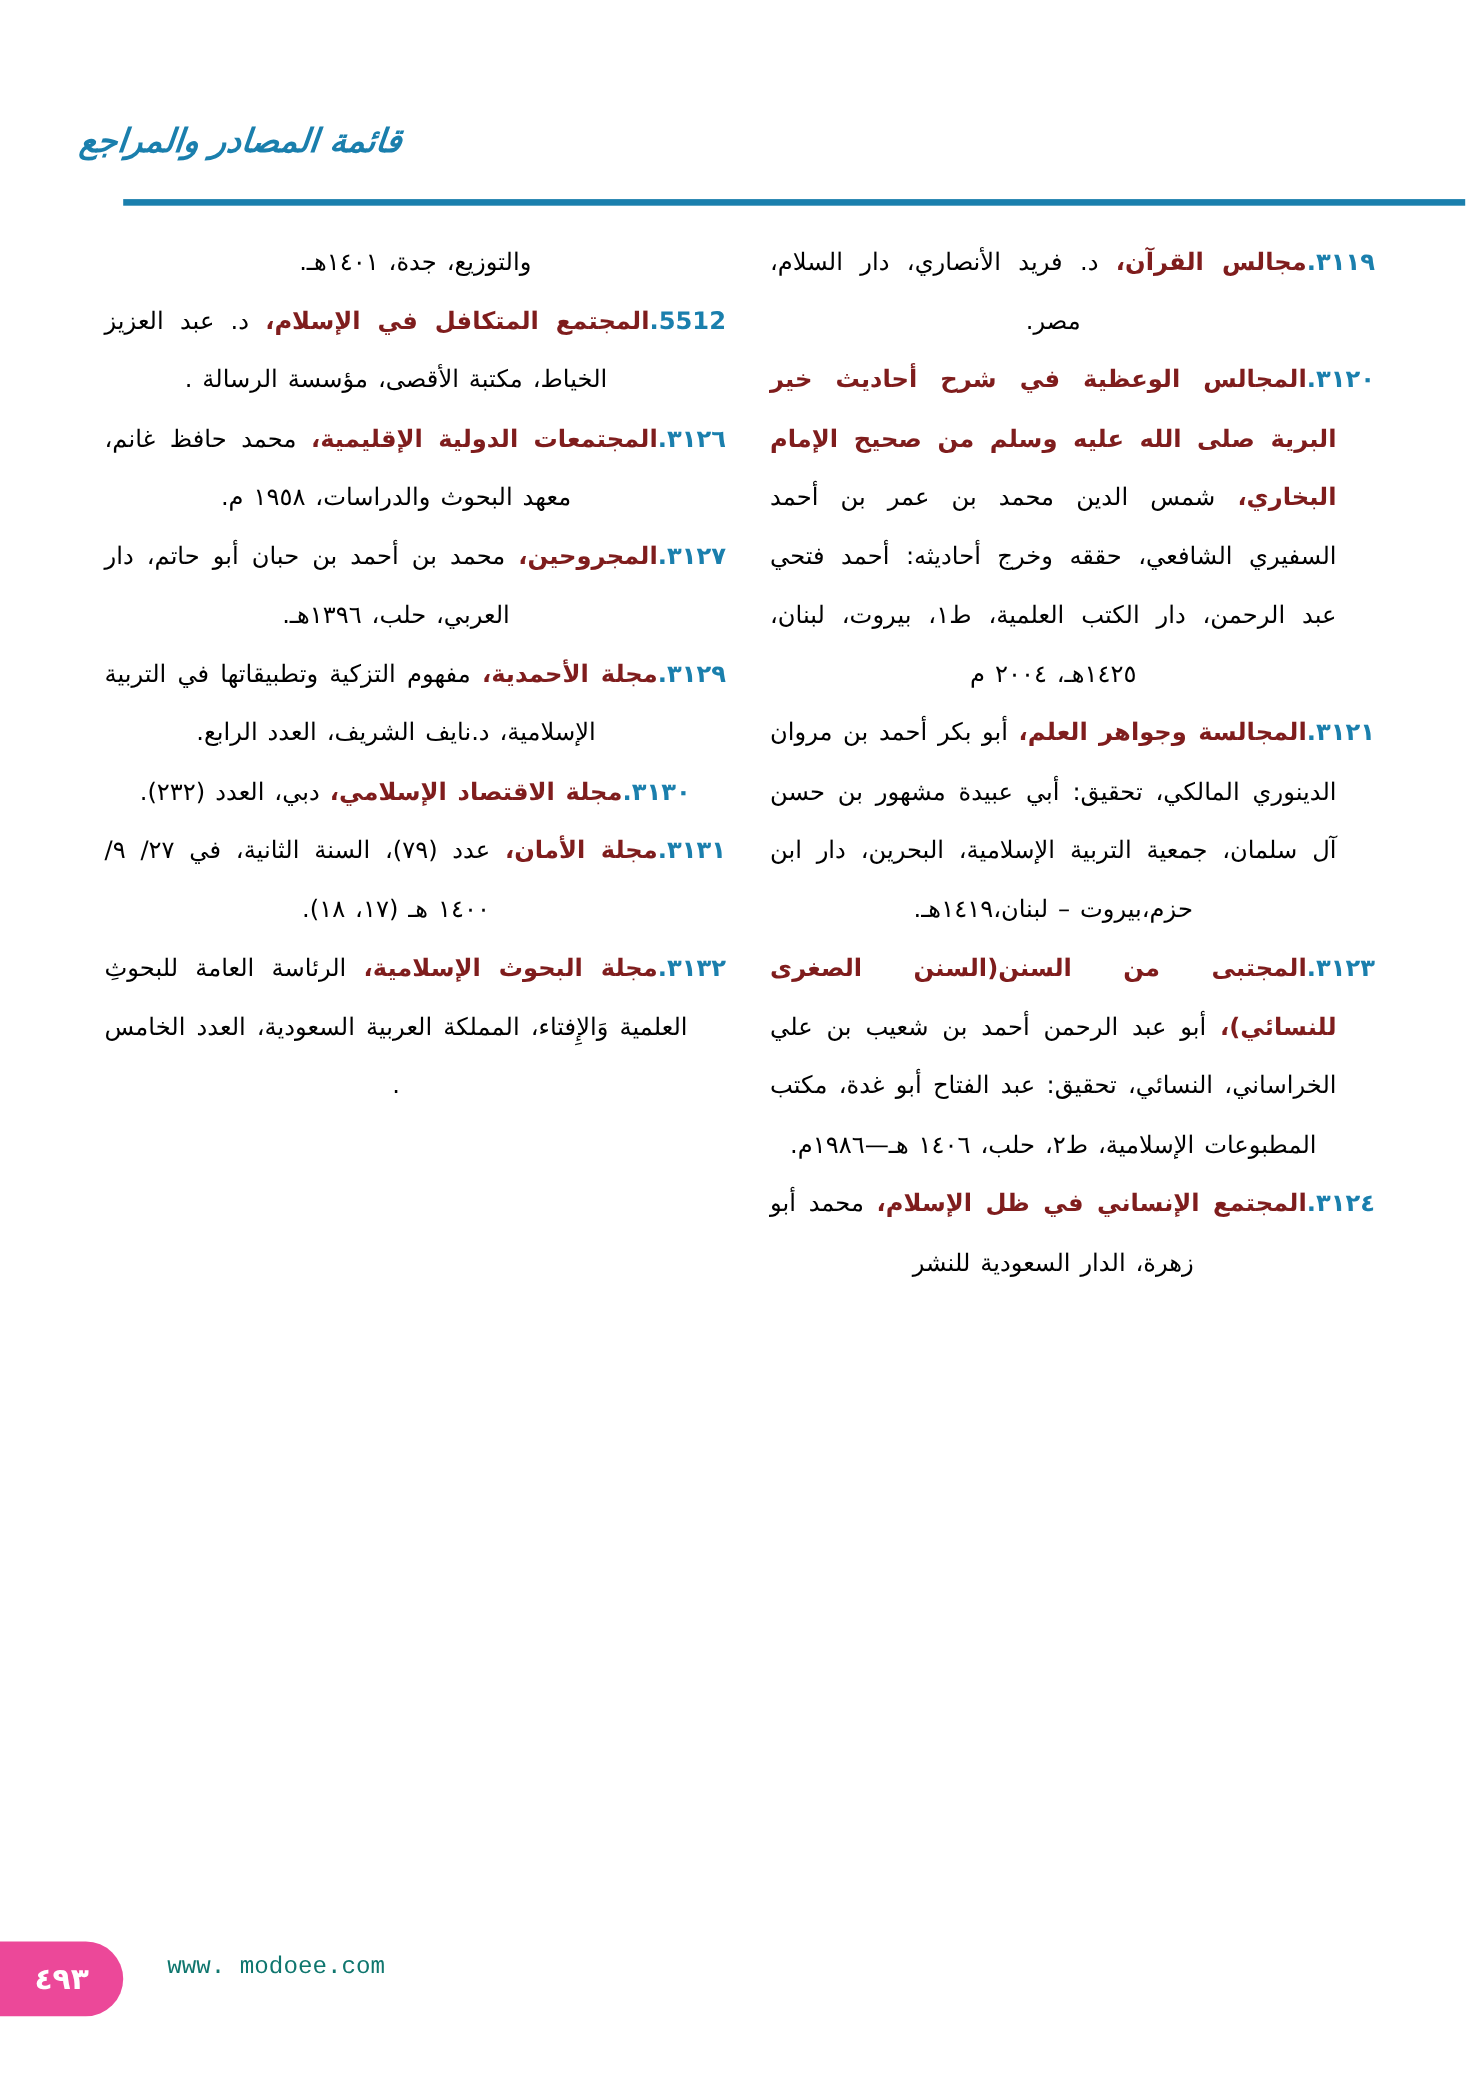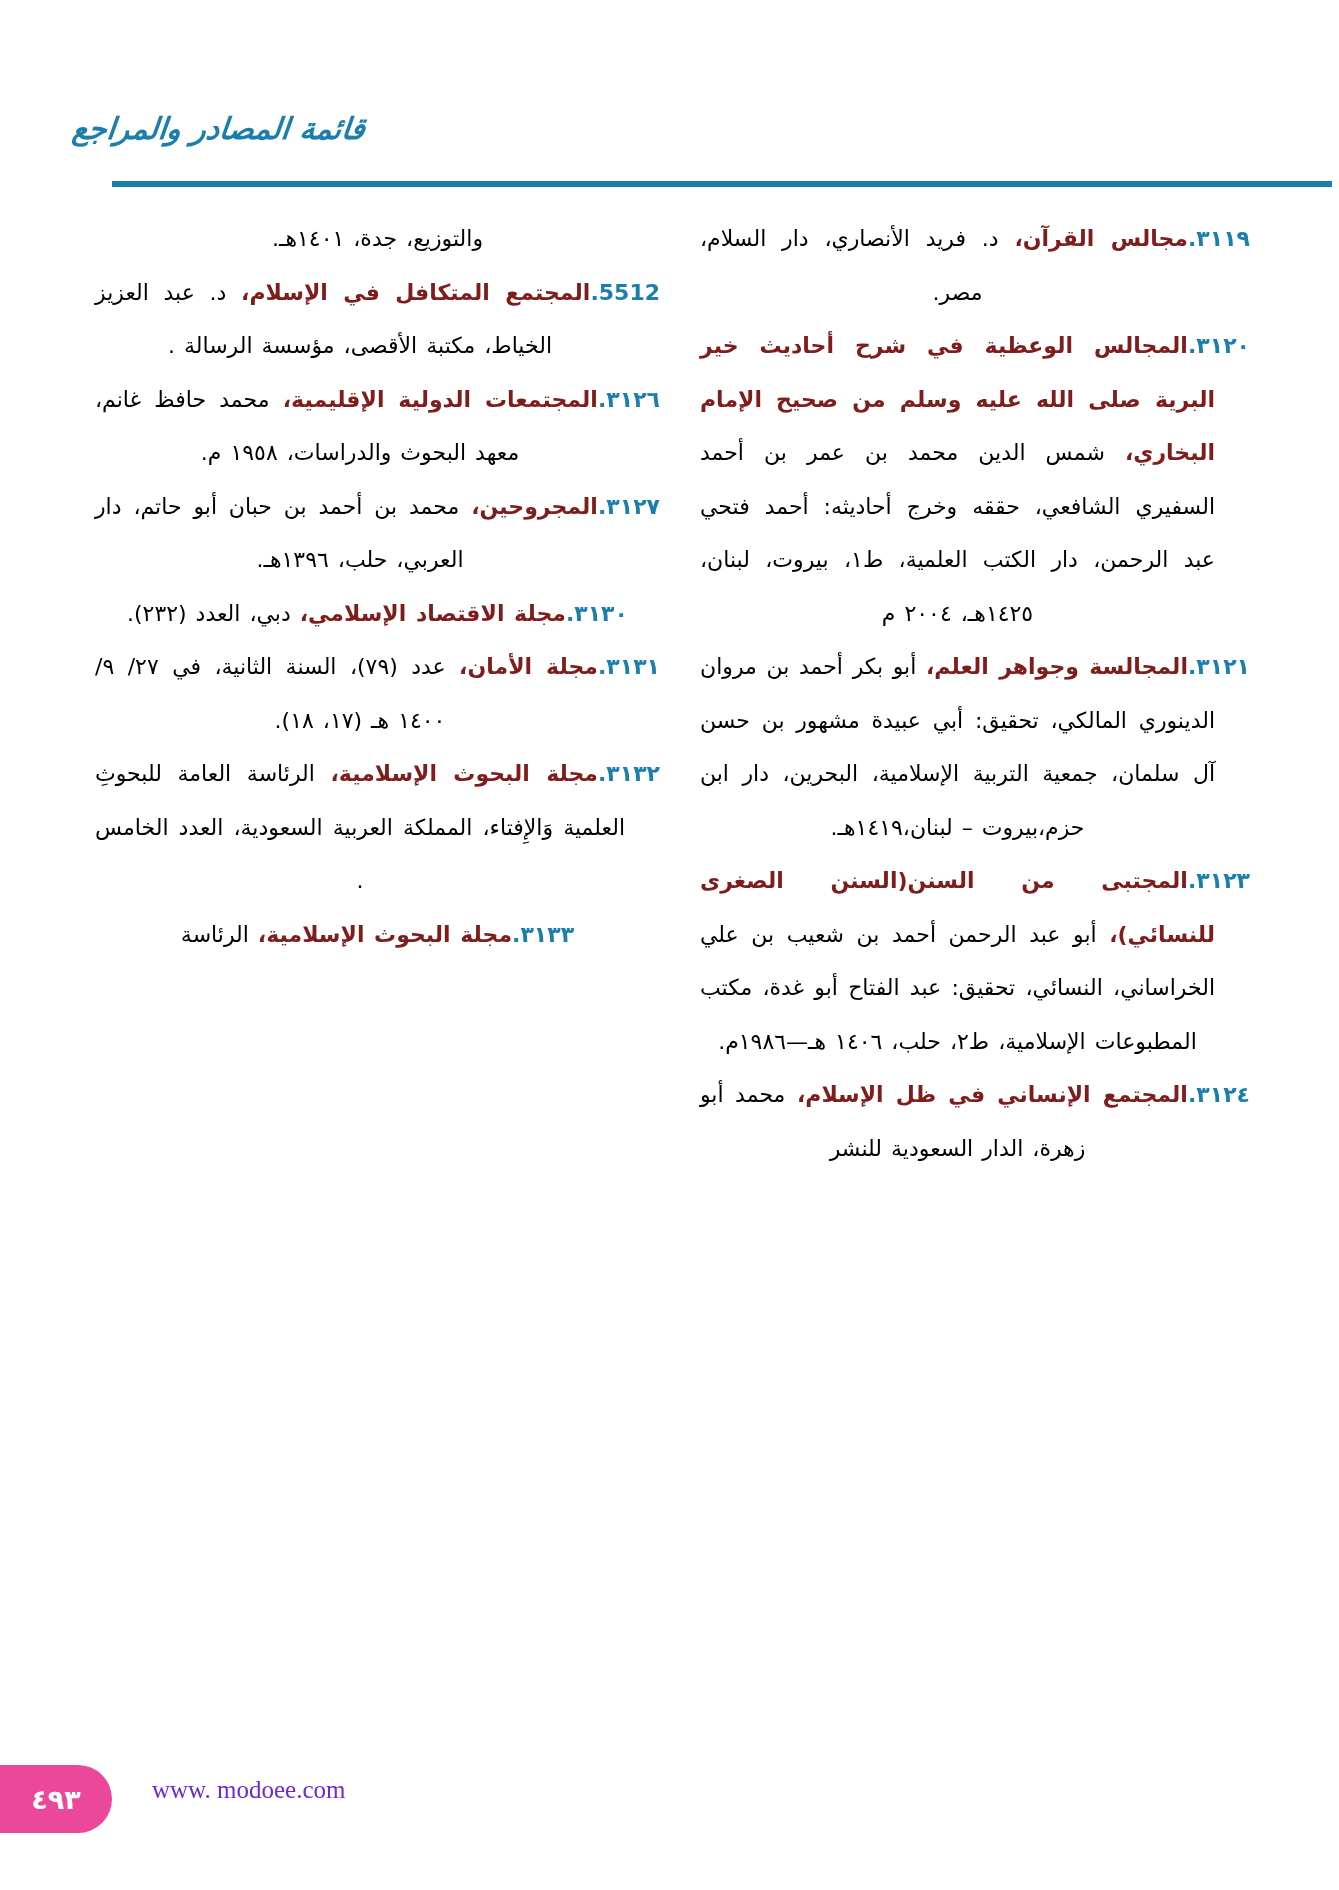--- a/index.html
+++ b/index.html
@@ -18,22 +18,22 @@
          -moz-text-align-last:center;text-align-last:center;}
   .entry.cont{padding:0;text-indent:0;text-align:center;text-align-last:center;}
   .num{color:#1a7fad;font-weight:bold;}
   .dot{color:#1a7fad;font-weight:bold;}
   .title{color:#7f1d1d;font-weight:bold;}
   .body{color:#000;font-weight:normal;}
 
   .footer-badge{position:absolute;left:0;top:1765px;width:112px;height:68px;background:#ec4899;
         border-radius:0 34px 34px 0;display:flex;align-items:center;justify-content:center;}
   .footer-badge span{color:#ffffff;font-size:27px;font-weight:bold;direction:rtl;}
-  .footer-url{position:absolute;left:152px;top:1776px;color:#6d28d9;font-size:25px;
-        font-family:Liberation Serif, serif;direction:ltr;}
+  .footer-url{position:absolute;left:152px;top:1776px;color:#0f766e;font-size:22px;
+        font-family:Liberation Mono, monospace;direction:ltr;}
 </style>
 </head>
 <body>
 
 <div class="page">
 
   <div class="header-callig">قائمة المصادر والمراجع</div>
   <div class="rule"></div>
 
   <div class="col col-right">
@@ -42,24 +42,24 @@
     <p class="entry"><span class="num">٣١٢١</span><span class="dot">.</span><span class="title">المجالسة وجواهر العلم،</span> <span class="body">أبو بكر أحمد بن مروان الدينوري المالكي، تحقيق: أبي عبيدة مشهور بن حسن آل سلمان، جمعية التربية الإسلامية، البحرين، دار ابن حزم،بيروت – لبنان،١٤١٩هـ.</span></p>
     <p class="entry"><span class="num">٣١٢٣</span><span class="dot">.</span><span class="title">المجتبى من السنن(السنن الصغرى للنسائي)،</span> <span class="body">أبو عبد الرحمن أحمد بن شعيب بن علي الخراساني، النسائي، تحقيق: عبد الفتاح أبو غدة، مكتب المطبوعات الإسلامية، ط٢، حلب، ١٤٠٦ هـ—١٩٨٦م.</span></p>
     <p class="entry"><span class="num">٣١٢٤</span><span class="dot">.</span><span class="title">المجتمع الإنساني في ظل الإسلام،</span> <span class="body">محمد أبو زهرة، الدار السعودية للنشر</span></p>
   </div>
 
   <div class="col col-left">
     <p class="entry cont"><span class="body">والتوزيع، جدة، ١٤٠١هـ.</span></p>
     <p class="entry"><span class="num">5512</span><span class="dot">.</span><span class="title">المجتمع المتكافل في الإسلام،</span> <span class="body">د. عبد العزيز الخياط، مكتبة الأقصى، مؤسسة الرسالة .</span></p>
     <p class="entry"><span class="num">٣١٢٦</span><span class="dot">.</span><span class="title">المجتمعات الدولية الإقليمية،</span> <span class="body">محمد حافظ غانم، معهد البحوث والدراسات، ١٩٥٨ م.</span></p>
     <p class="entry"><span class="num">٣١٢٧</span><span class="dot">.</span><span class="title">المجروحين،</span> <span class="body">محمد بن أحمد بن حبان أبو حاتم، دار العربي، حلب، ١٣٩٦هـ.</span></p>
+    <p class="entry"><span class="num">٣١٢٩</span><span class="dot">.</span><span class="title">مجلة الأحمدية،</span> <span class="body">مفهوم التزكية وتطبيقاتها في التربية الإسلامية، د.نايف الشريف، العدد الرابع.</span></p>
     <p class="entry"><span class="num">٣١٣٠</span><span class="dot">.</span><span class="title">مجلة الاقتصاد الإسلامي،</span> <span class="body">دبي، العدد (٢٣٢).</span></p>
     <p class="entry"><span class="num">٣١٣١</span><span class="dot">.</span><span class="title">مجلة الأمان،</span> <span class="body">عدد (٧٩)، السنة الثانية، في ٢٧/ ٩/ ١٤٠٠ هـ (١٧، ١٨).</span></p>
     <p class="entry"><span class="num">٣١٣٢</span><span class="dot">.</span><span class="title">مجلة البحوث الإسلامية،</span> <span class="body">الرئاسة العامة للبحوثِ العلمية وَالإِفتاء، المملكة العربية السعودية، العدد الخامس .</span></p>
-    <p class="entry"><span class="num">٣١٣٣</span><span class="dot">.</span><span class="title">مجلة البحوث الإسلامية،</span> <span class="body">الرئاسة</span></p>
   </div>
 
   <div class="footer-badge">
     <span>٤٩٣</span>
   </div>
   <div class="footer-url">www. modoee.com</div>
 
 </div>
 
 </body></html>

